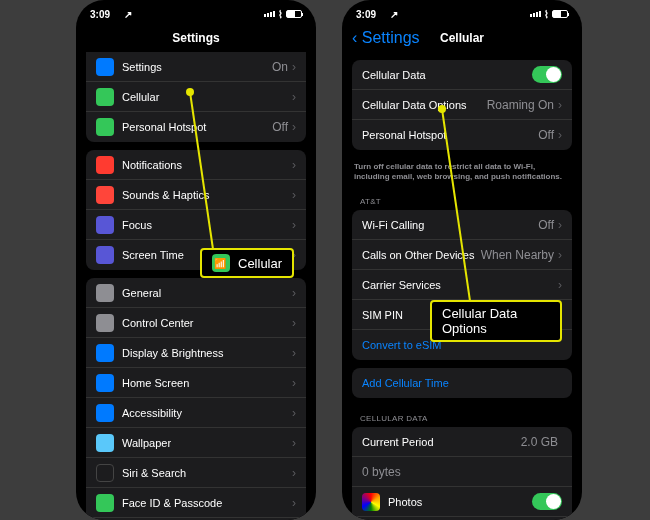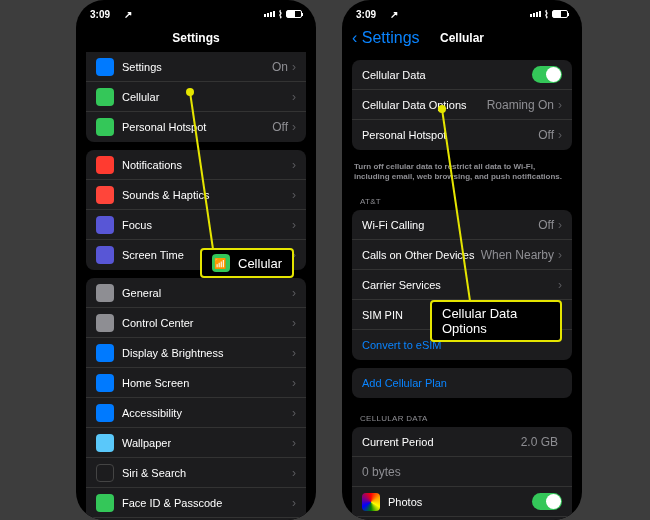--- a/index.html
+++ b/index.html
@@ -214,21 +214,21 @@
           <div class="row">
             <span class="label">SIM PIN</span>
             <span class="chev">›</span>
           </div>
           <div class="row">
             <span class="label link">Convert to eSIM</span>
           </div>
         </div>
       <div class="group" id="rg3">
           <div class="row">
-            <span class="label link">Add Cellular Plan</span>
+            <span class="label link">Add Cellular Time</span>
           </div>
         </div>
       <div class="hdr">CELLULAR DATA</div>
       <div class="group" id="rg4" style="margin-top:2px">
           <div class="row">
             <span class="label">Current Period</span>
             <span class="value">2.0 GB</span>
           </div>
           <div class="row">
             <span class="value">0 bytes</span>

